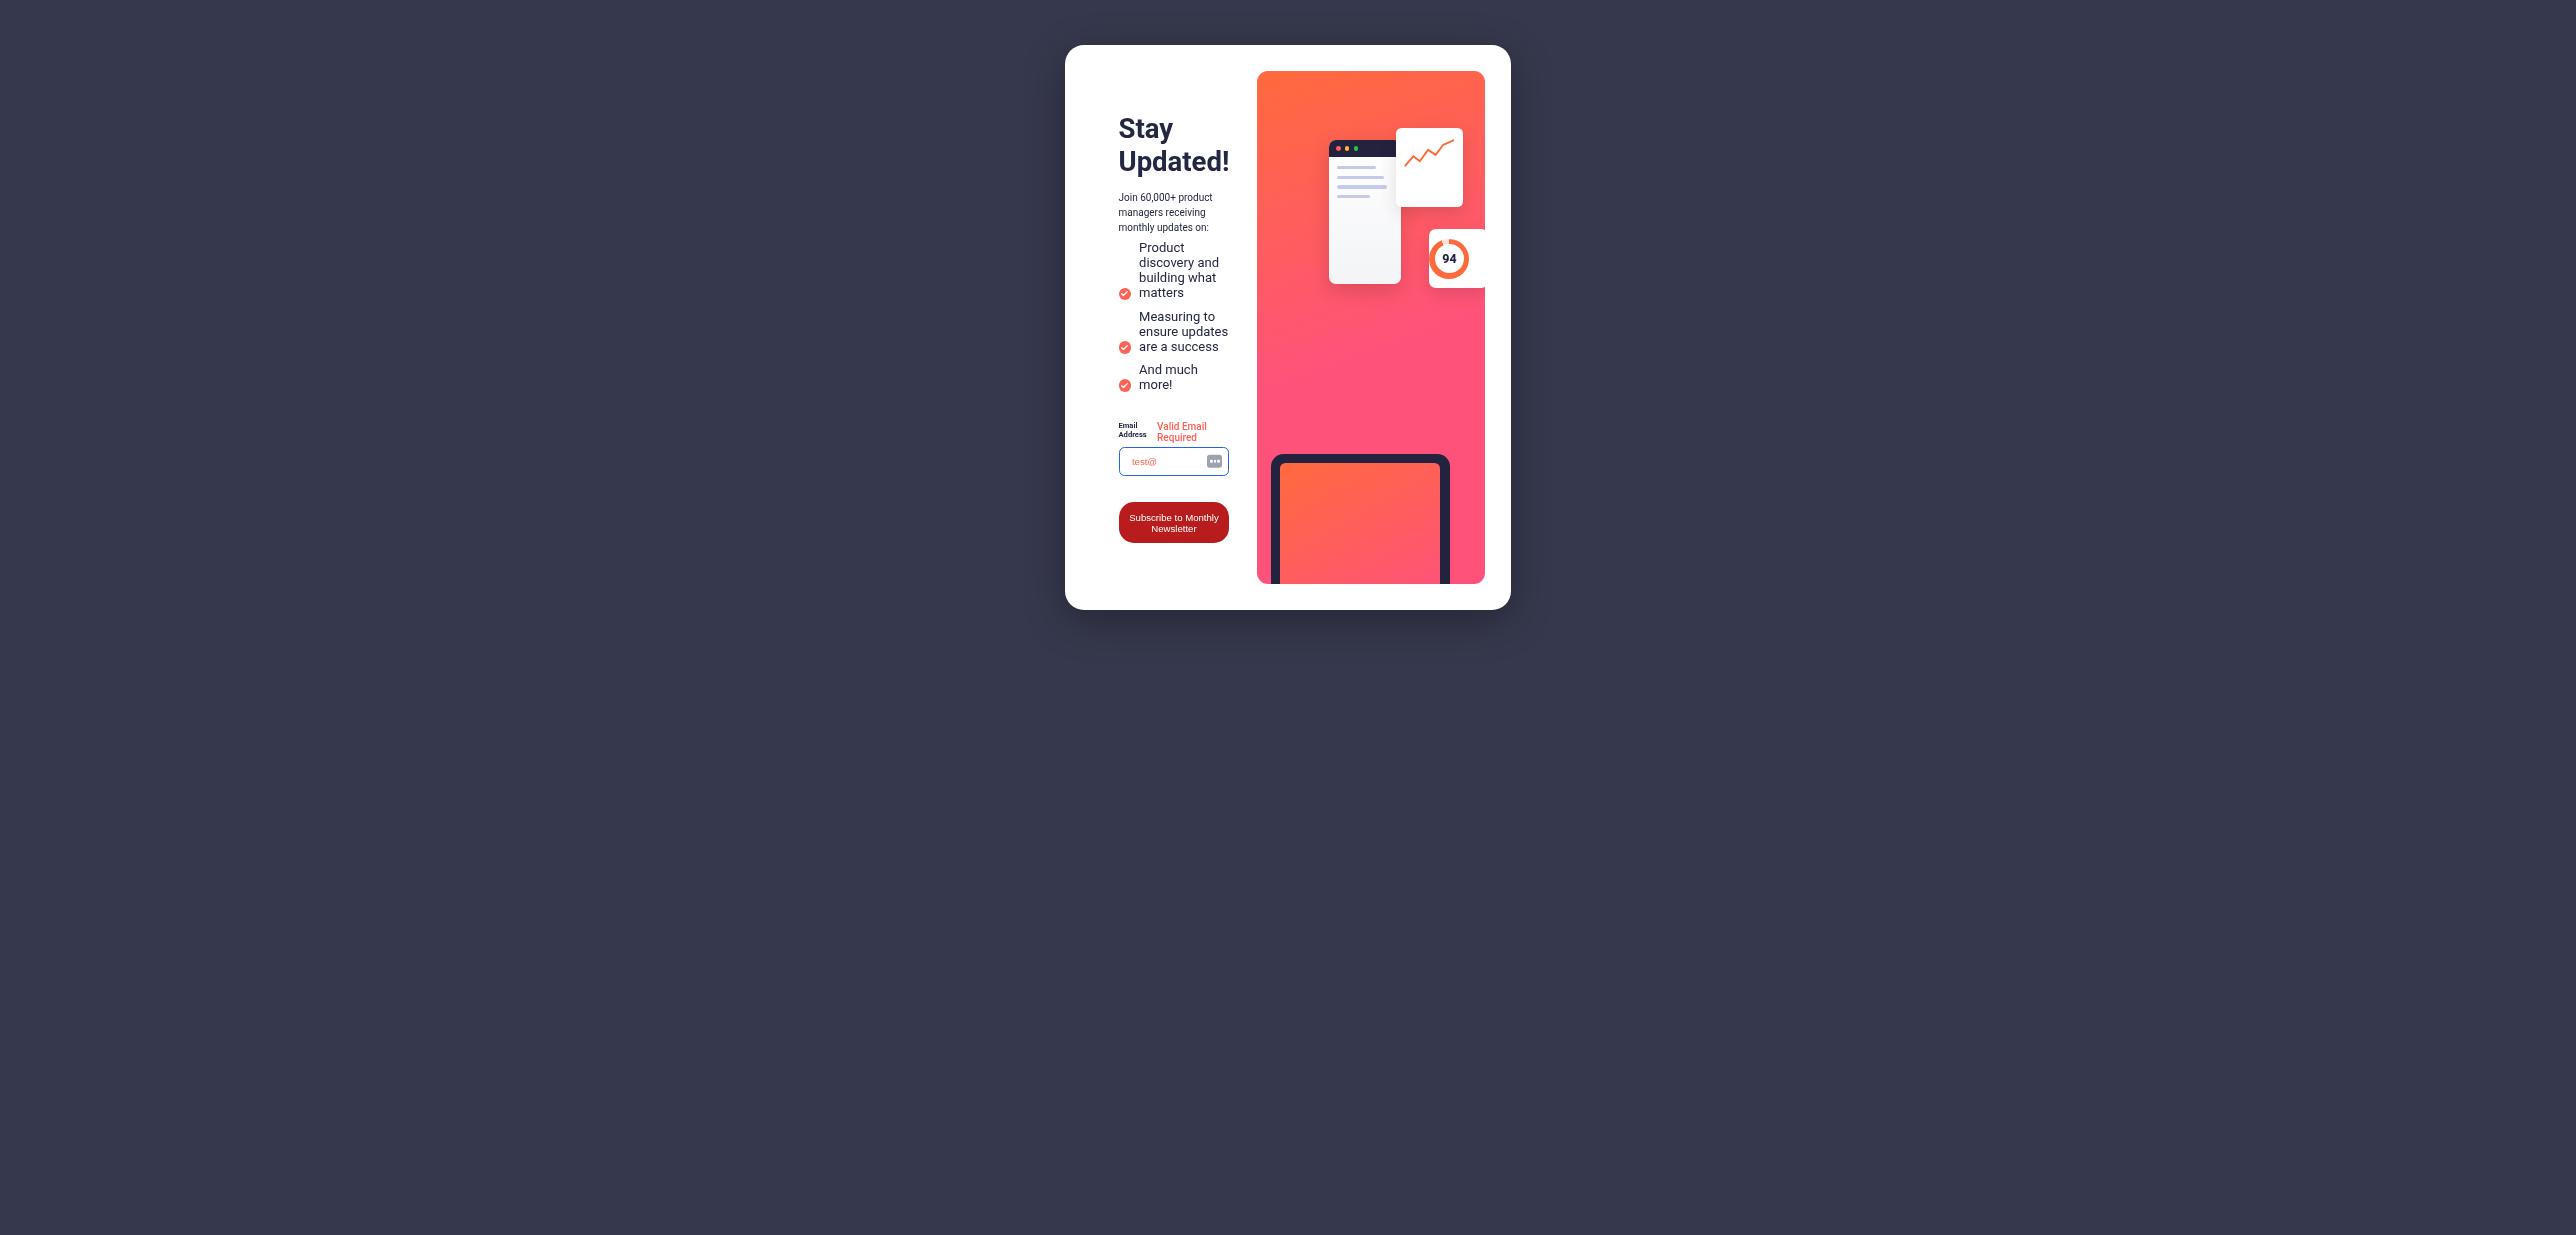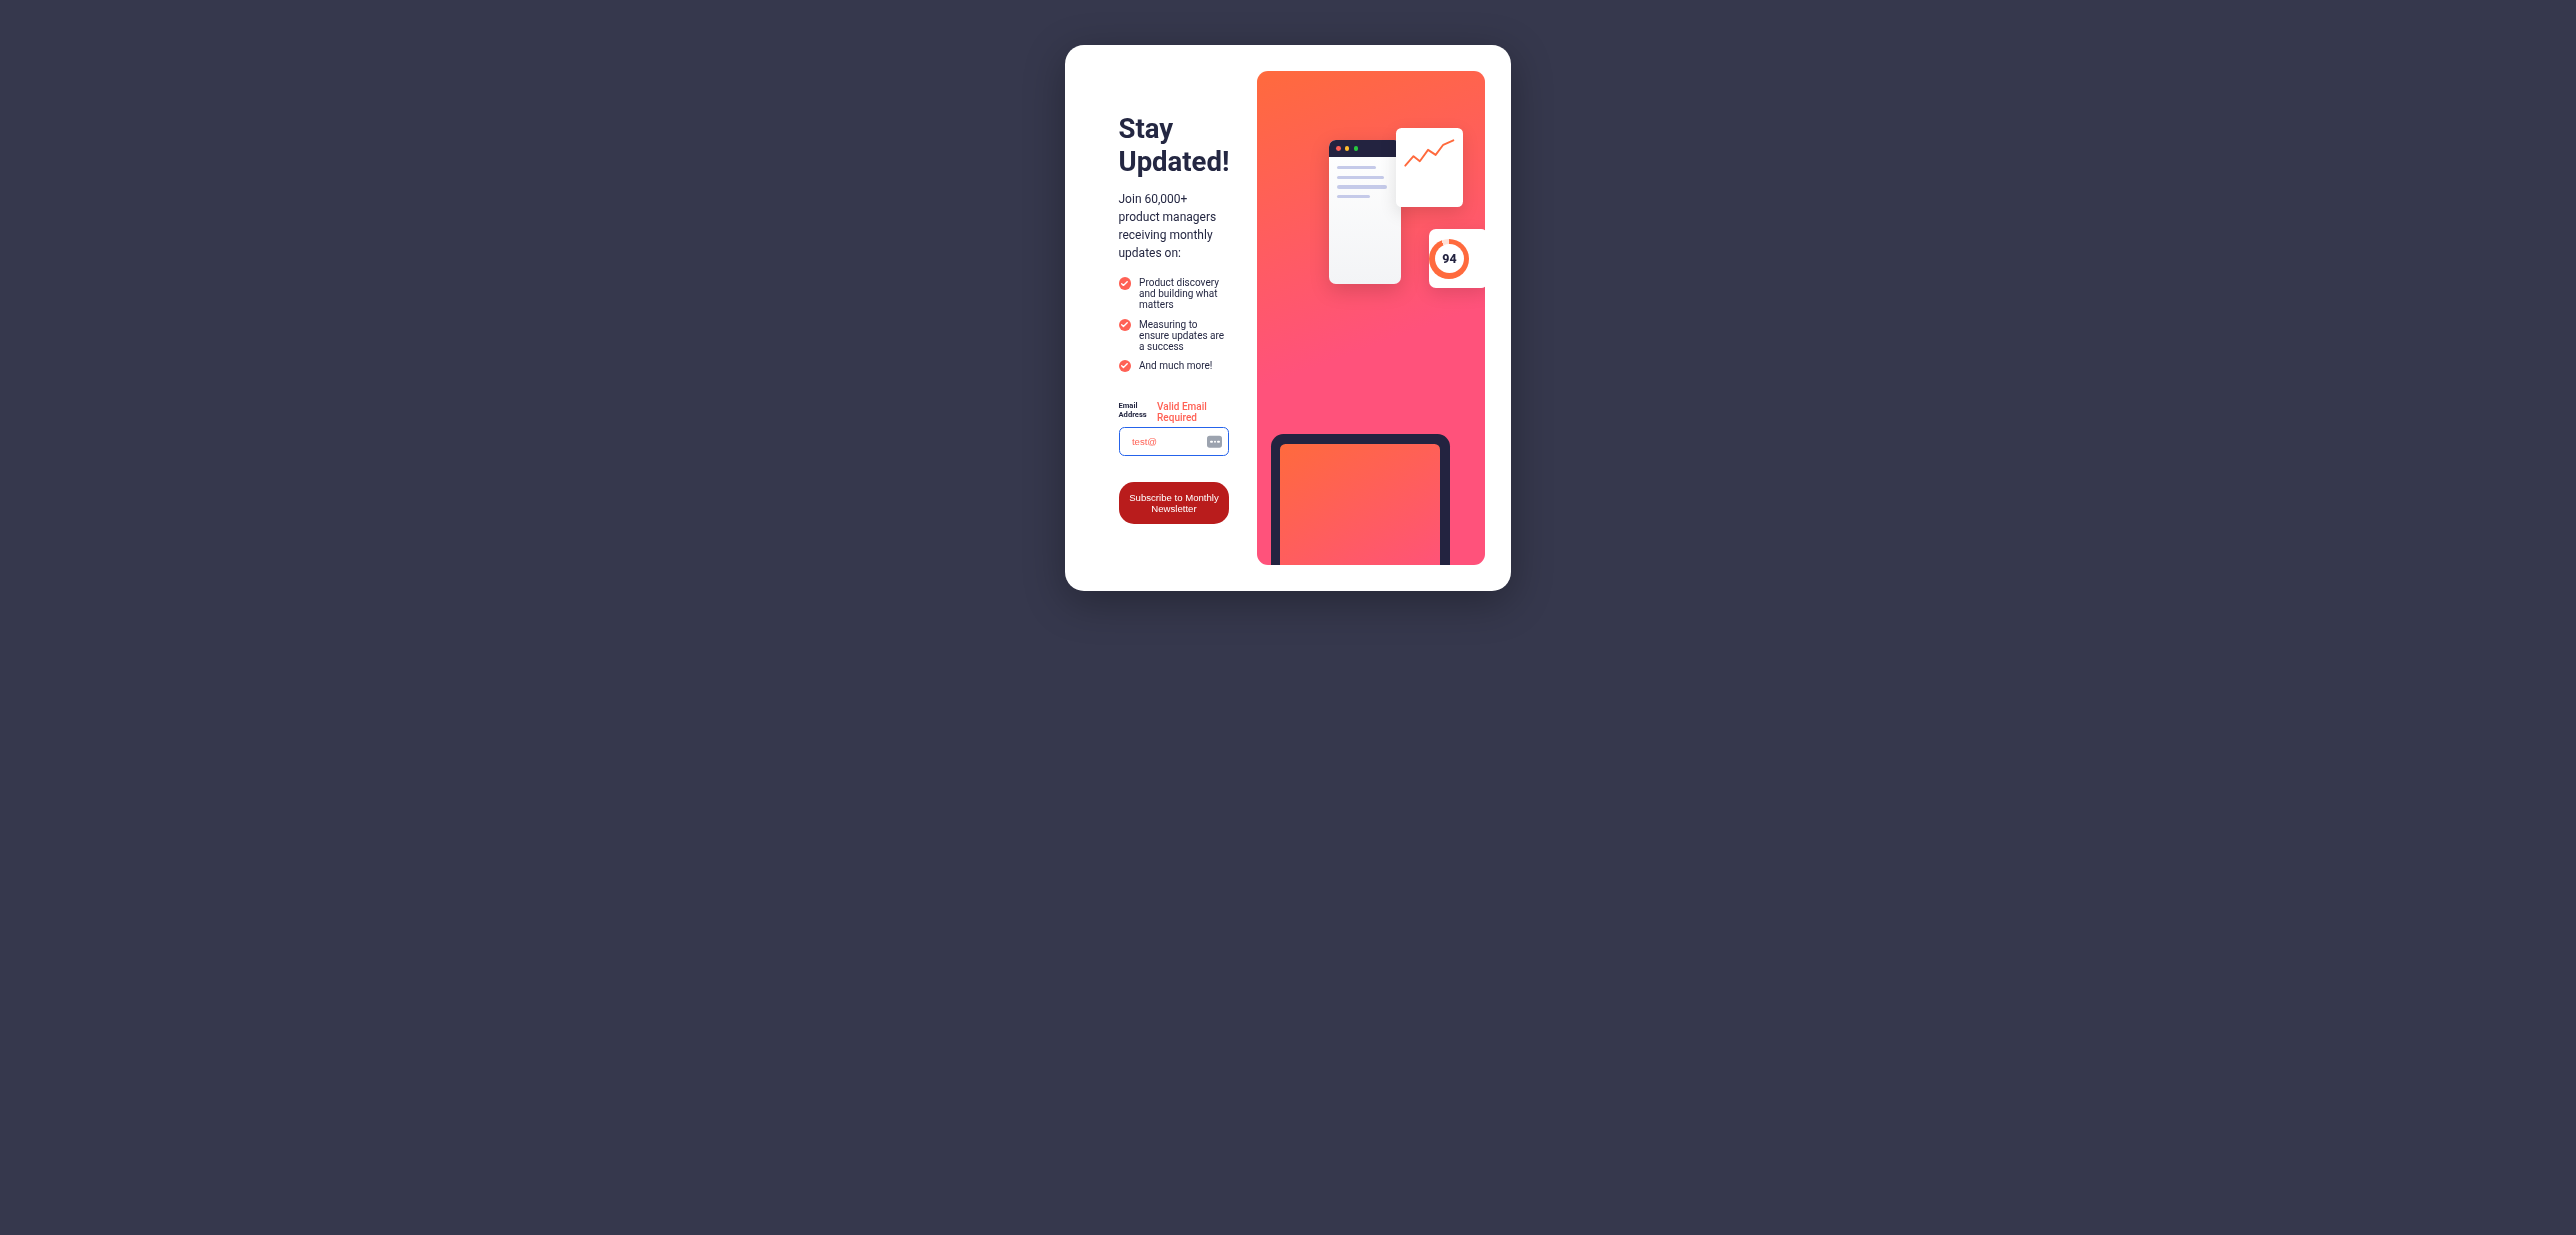--- a/index.html
+++ b/index.html
@@ -36,36 +36,36 @@
     }
     
     .title {
       font-size: 27.5px;
       font-weight: 700;
       color: #242742;
       margin-bottom: 12.4px;
     }
     
     .subtitle {
-      font-size: 12px;
+      font-size: 10px;
       color: #242742;
       line-height: 1.5;
-      margin-bottom: 15px;
+      margin-bottom: 5px;
     }
     
     .features {
       list-style: none;
       margin-bottom: 20.6px;
     }
     
     .features li {
       display: flex;
-      align-items: flex-start;
+      align-items: flex-end;
       gap: 8.2px;
-      font-size: 10px;
+      font-size: 13px;
       color: #242742;
       margin-bottom: 8.2px;
     }
     
     .check-icon {
       width: 12.4px;
       height: 12.4px;
       background: #FF6155;
       border-radius: 50%;
       display: flex;

